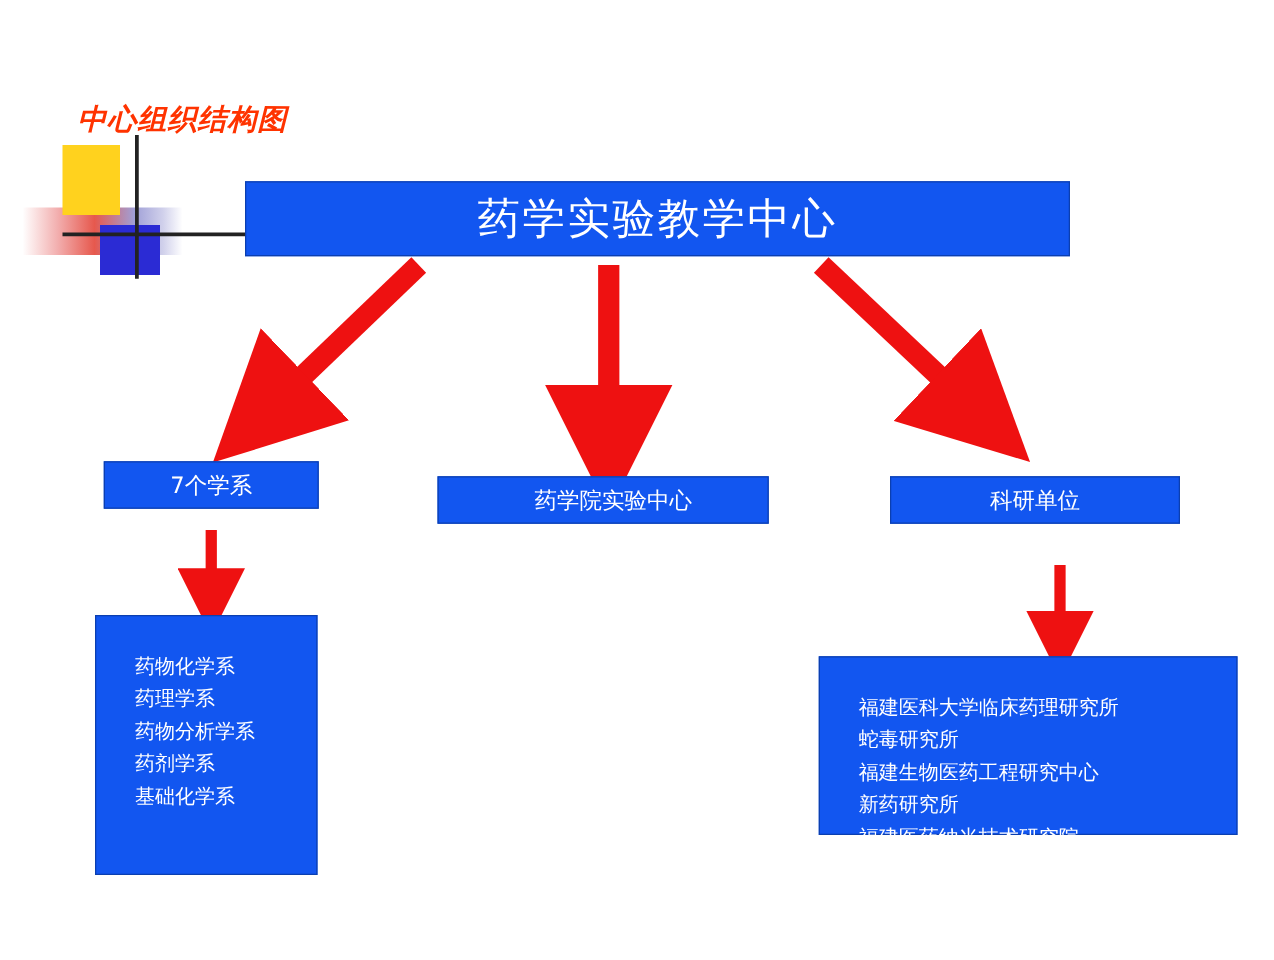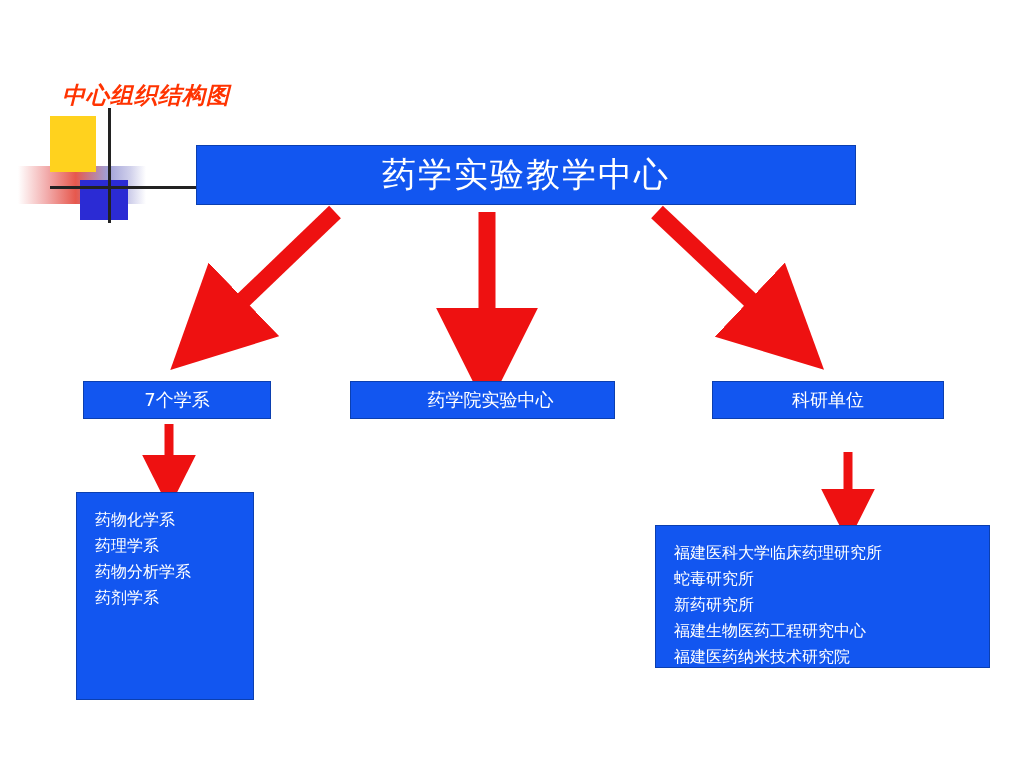--- a/index.html
+++ b/index.html
@@ -98,22 +98,22 @@
     height: 60px;
     font-size: 34px;
     letter-spacing: 2px;
   }
   .box-lvl2 {
     height: 38px;
     font-size: 18px;
   }
   .box-dept {
     left: 83px;
-    top: 381px;
-    width: 188px;
+    top: 369px;
+    width: 172px;
   }
   .box-center {
     left: 350px;
     top: 381px;
     width: 265px;
     padding-left: 16px;
   }
   .box-research {
     left: 712px;
     top: 381px;
@@ -124,21 +124,21 @@
   .listbox {
     position: absolute;
     background: #1256f0;
     border: 1px solid #0b3fb0;
     box-sizing: border-box;
     color: #ffffff;
     font-size: 16px;
     padding: 10px 14px;
   }
   .listbox ul {
-    margin: 4px;
+    margin: 17px;
     padding: 0;
     list-style: none;
   }
   .listbox li {
     line-height: 26px;
     white-space: nowrap;
   }
   .list-dept {
     left: 76px;
     top: 492px;
@@ -206,24 +206,25 @@
 <div class="box box-lvl2 box-research">
   <span>科研单位</span>
 </div>
 
 <div class="listbox list-dept">
   <ul>
     <li>药物化学系</li>
     <li>药理学系</li>
     <li>药物分析学系</li>
     <li>药剂学系</li>
+    <li>基础化学系</li>
   </ul>
 </div>
 
 <div class="listbox list-inst">
   <ul>
     <li>福建医科大学临床药理研究所</li>
     <li>蛇毒研究所</li>
+    <li>福建生物医药工程研究中心</li>
     <li>新药研究所</li>
-    <li>福建生物医药工程研究中心</li>
     <li>福建医药纳米技术研究院</li>
   </ul>
 </div>
 
 </body></html>

